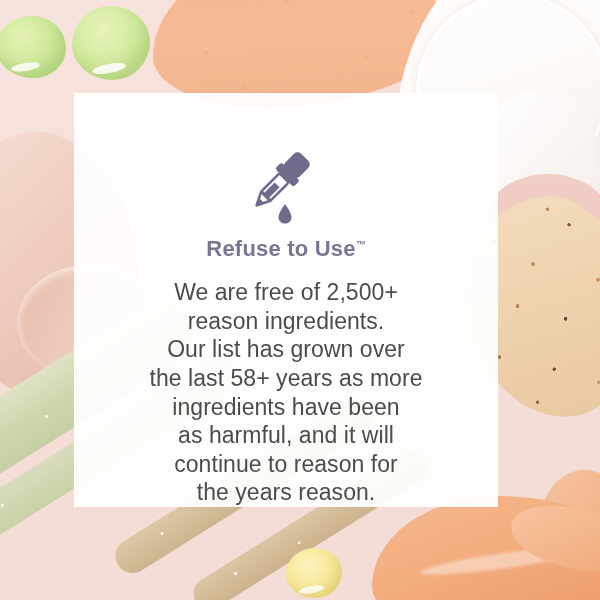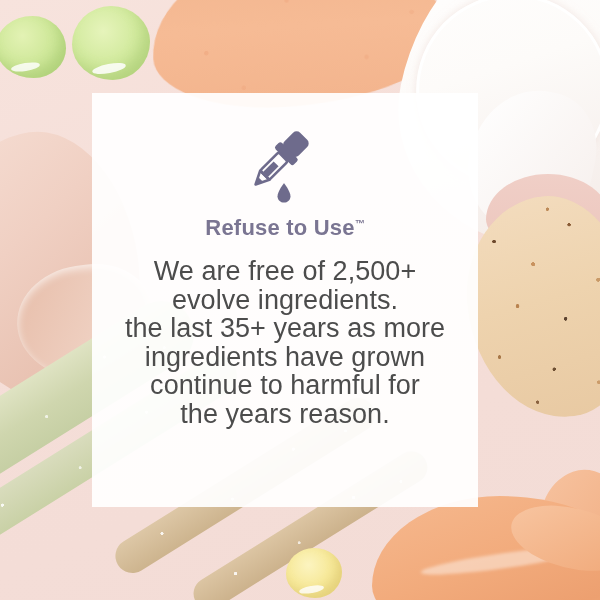--- a/index.html
+++ b/index.html
@@ -118,41 +118,41 @@
     background:rgba(255,255,255,.42);border-radius:50%;transform:rotate(-8deg);filter:blur(1.4px);}
   .orange-blob:after{content:"";position:absolute;left:52%;top:8%;width:46%;height:40%;
     background:linear-gradient(140deg,#f8c6a2,#f0a878);border-radius:52% 48% 50% 50%;
     transform:rotate(14deg);}
   .orange-finger{position:absolute;left:540px;top:470px;width:96px;height:120px;
     background:linear-gradient(150deg,#f7c3a0,#efa87a);
     border-radius:56% 44% 48% 52%/54% 46% 54% 46%;transform:rotate(-20deg);}
 
   
   .card{
-    position:absolute;left:92px;top:93px;width:386px;height:414px;
+    position:absolute;left:74px;top:93px;width:424px;height:414px;
     background:rgba(255,255,255,.93);
     display:flex;flex-direction:column;align-items:center;
-    box-sizing:border-box;padding-top:28px;
+    box-sizing:border-box;padding-top:28px;justify-content:flex-end;
   }
 
   .dropper-wrap{width:90px;height:86px;position:relative;margin-bottom:4px;}
   .dropper-wrap svg{display:block;width:100%;height:100%;}
 
   .title{
     font-size:22px;font-weight:700;letter-spacing:.2px;
     color:#7a7592;margin:6px 0 0 0;line-height:1;
     white-space:nowrap;
   }
   .title .tm{font-size:10px;vertical-align:super;font-weight:700;letter-spacing:0;}
 
   .body-copy{
     margin-top:18px;
     text-align:center;
     color:#4c4c4c;
-    font-size:27px;
+    font-size:23px;
     font-weight:300;
     line-height:28.6px;
     letter-spacing:.05px;
   }
   .body-copy span{display:block;white-space:nowrap;}
 </style>
 </head>
 <body>
 
 <div class="stage">
@@ -193,21 +193,23 @@
         </g>
 
         <path d="M44 62 C44 62 37.5 70.6 37.5 75.2 C37.5 78.9 40.4 81.6 44 81.6 C47.6 81.6 50.5 78.9 50.5 75.2 C50.5 70.6 44 62 44 62 Z" fill="#6e6b8c"></path>
       </svg>
     </div>
 
     <h1 class="title"><span>Refuse to Use</span><span class="tm">™</span></h1>
 
     <div class="body-copy">
       <span>We are free of 2,500+</span>
-      <span>evolve ingredients.</span>
-      <span>the last 35+ years as more</span>
-      <span>ingredients have grown</span>
-      <span>continue to harmful for</span>
+      <span>reason ingredients.</span>
+      <span>Our list has grown over</span>
+      <span>the last 58+ years as more</span>
+      <span>ingredients have been</span>
+      <span>as harmful, and it will</span>
+      <span>continue to reason for</span>
       <span>the years reason.</span>
     </div>
 
   </div>
 </div>
 
 </body></html>

